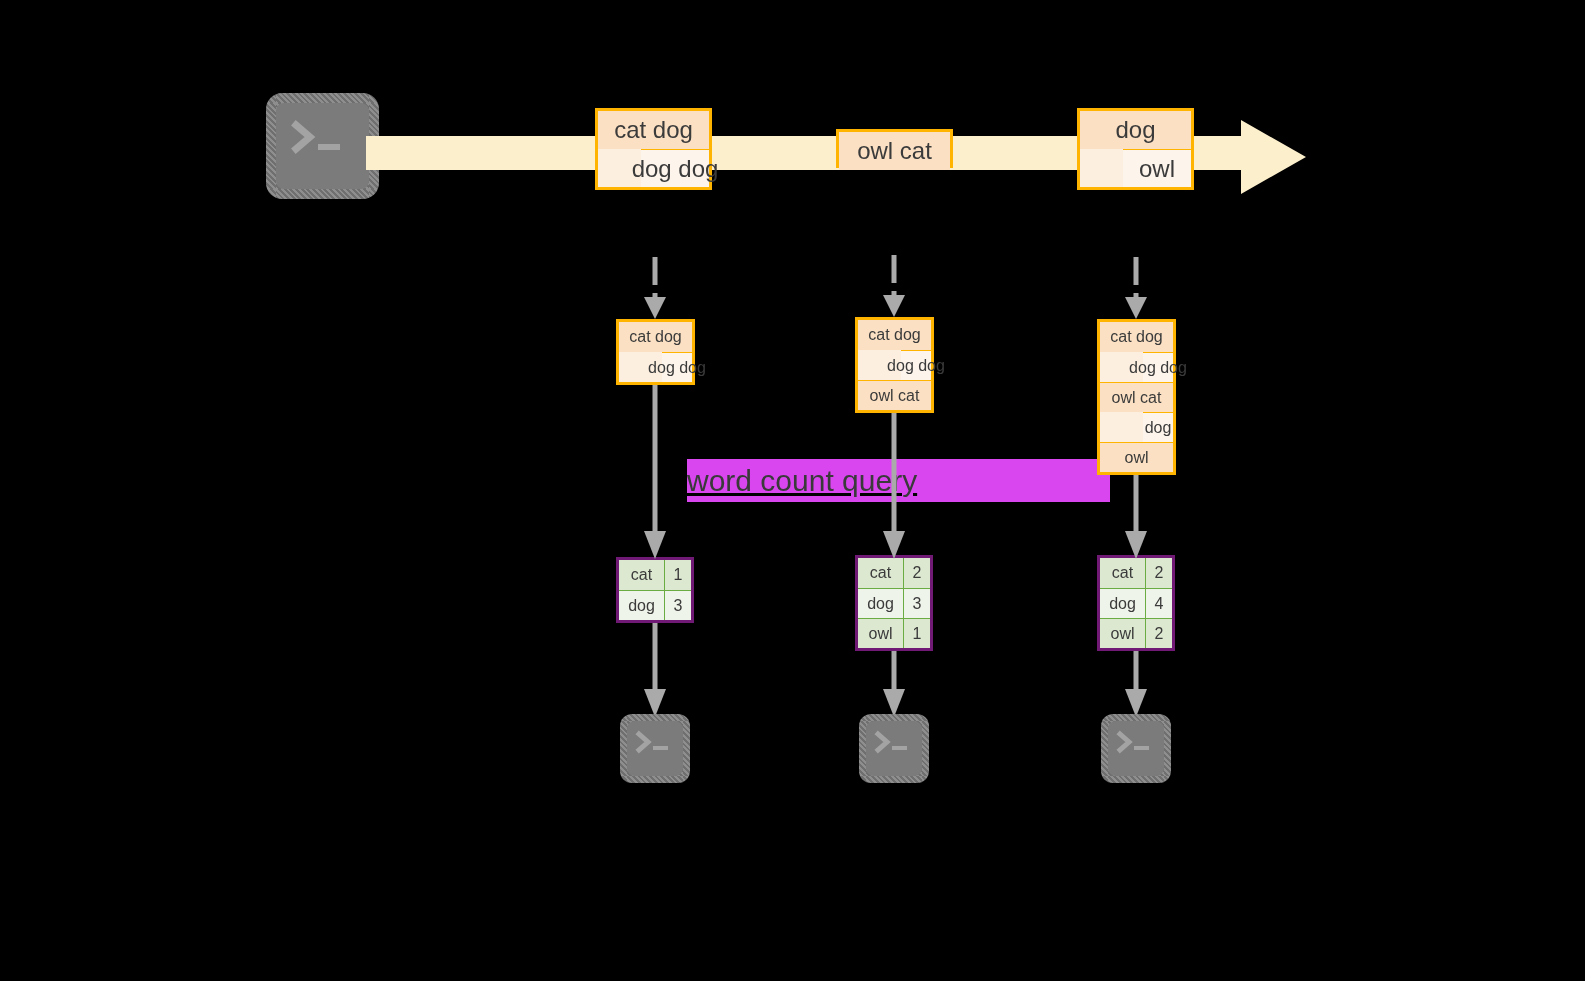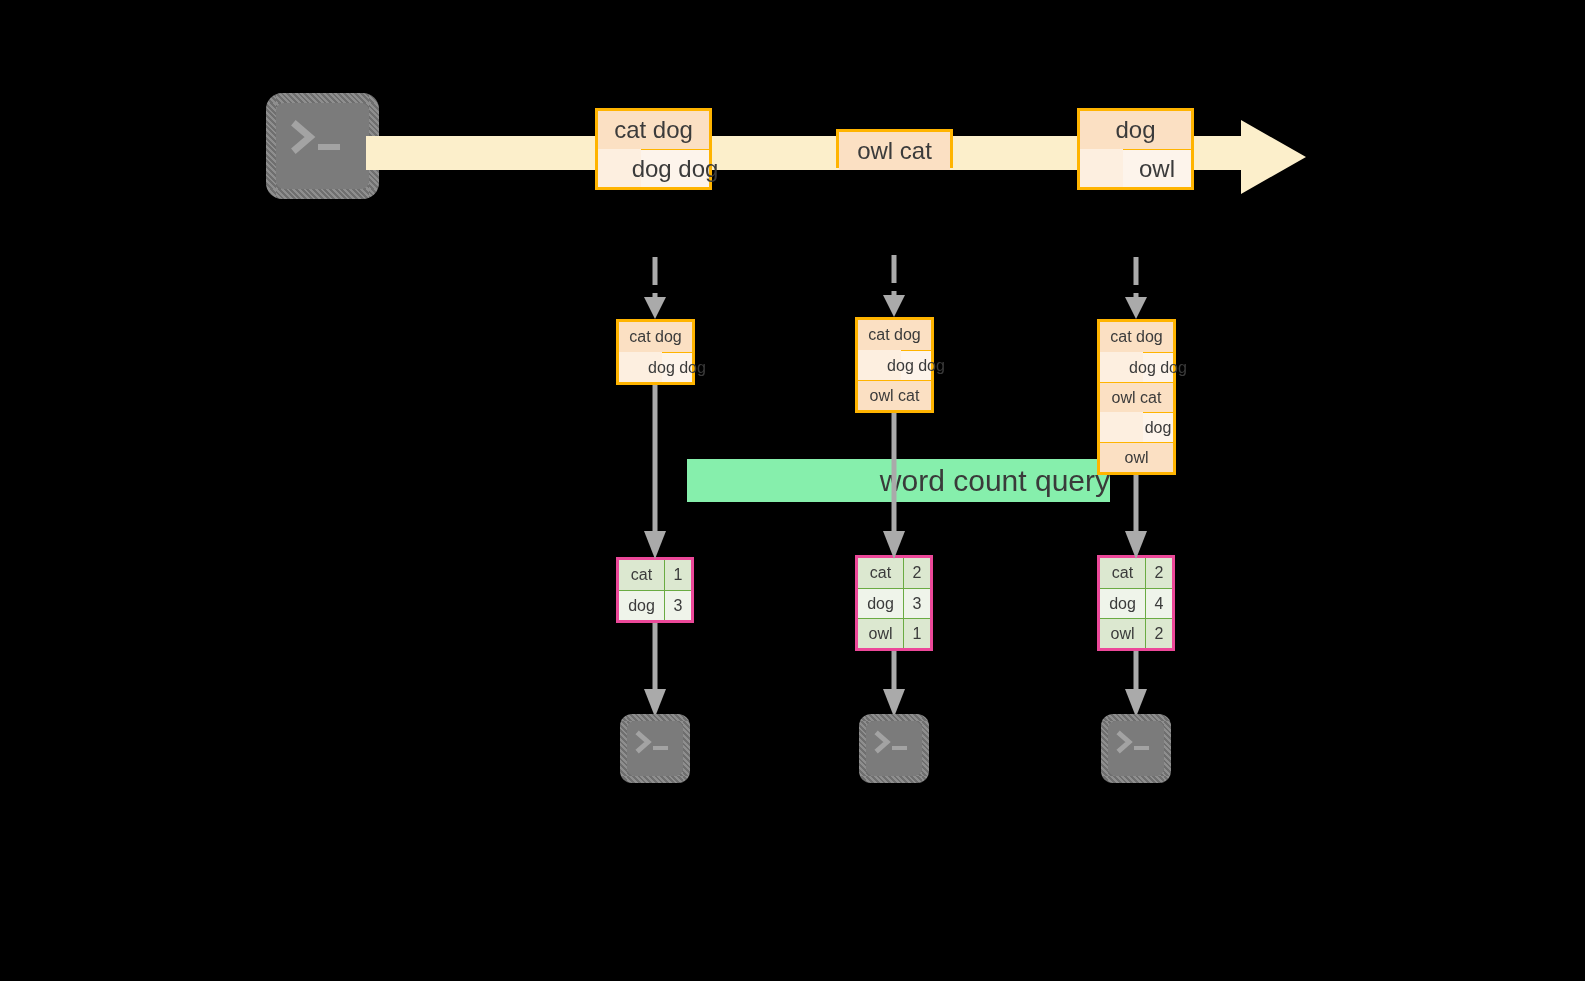--- a/index.html
+++ b/index.html
@@ -63,21 +63,21 @@
   .obox .row.light { background: #FDF4EB; margin-left: 43px; }
 
   
   .obox.big .row { height: 38px; font-size: 24px; }
   
   .obox.small .row { height: 30px; font-size: 16px; }
 
   
   .gtable {
     position: absolute;
-    border: 3px solid #ec4899;
+    border: 3px solid #701a75;
     background: #be185d;
   }
   .gtable .grow {
     display: flex;
     height: 30px;
     border-top: 1.5px solid #6AAB42;
   }
   .gtable .grow:first-child { border-top: none; }
   .gtable .grow.dark  .gc { background: #DCE8D0; }
   .gtable .grow.light .gc { background: #EFF4EA; }
@@ -88,24 +88,25 @@
     font-size: 16px;
     color: #3b3b3b;
     white-space: nowrap;
   }
   .gtable .gc.word { width: 46px; border-right: 1.5px solid #6AAB42; }
   .gtable .gc.num  { width: 26px; }
 
   
   .banner {
     position: absolute;
-    background: #86efac;
+    background: #d946ef;
     display: flex;
     align-items: center;
-    justify-content: flex-end;
+    justify-content: flex-start;
+    text-decoration: underline;
   }
   .banner span {
     font-size: 30px;
     color: #3a3a3a;
     white-space: nowrap;
   }
 
   
   .conn { position: absolute; }
 </style>

